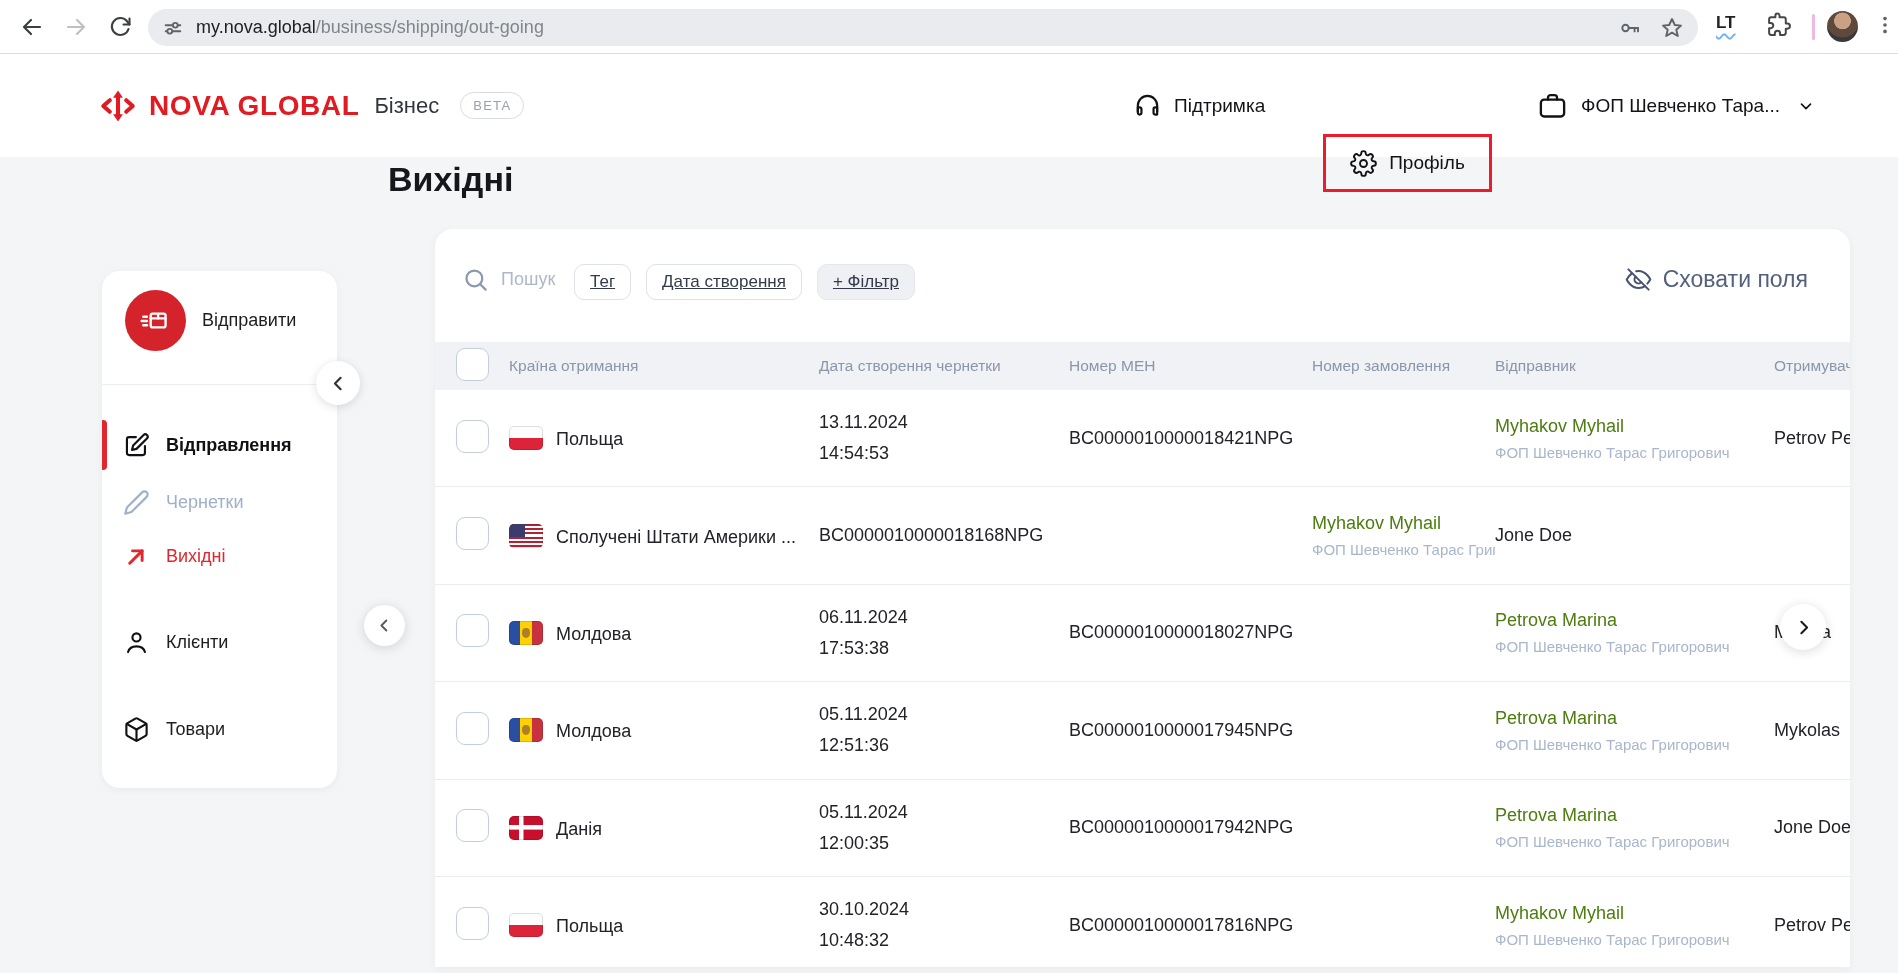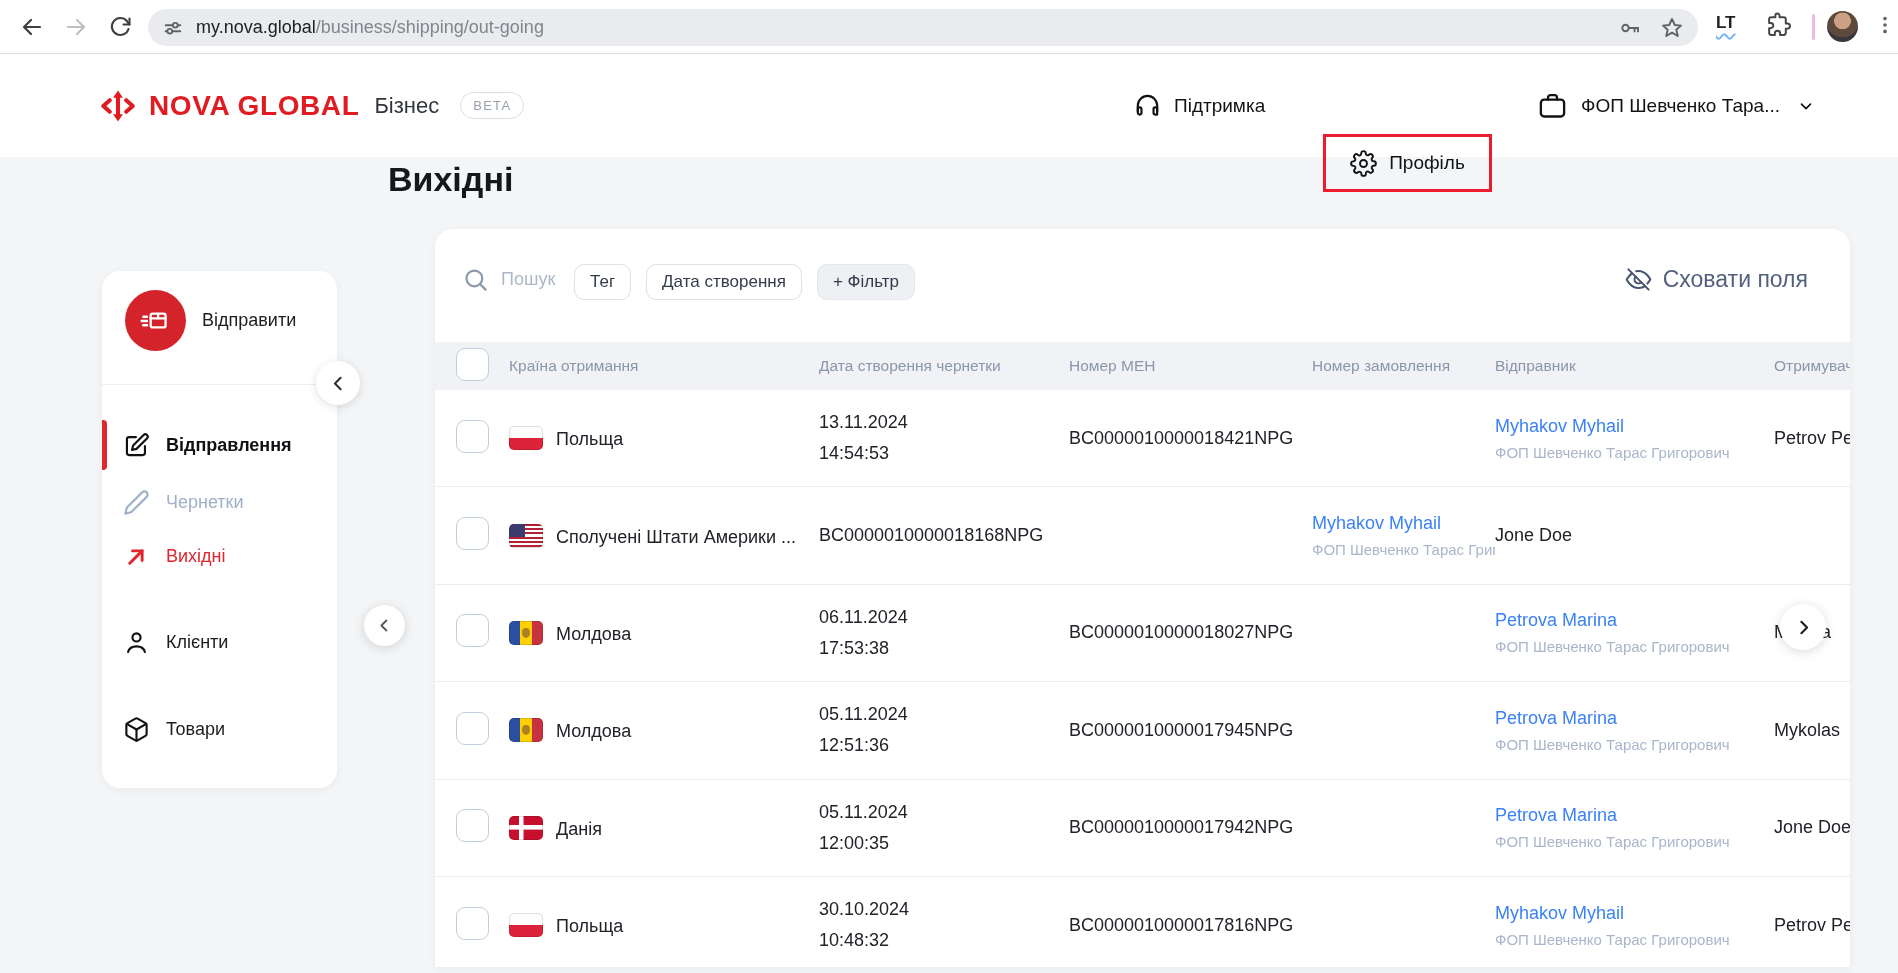--- a/index.html
+++ b/index.html
@@ -67,36 +67,36 @@
                 border-radius:0 4px 4px 0; }
 
   
   .table-card { position:absolute; left:388px; top:229px; width:1415px; height:738px; background:#fff;
                 border-radius:18px 18px 0 0; box-shadow:0 2px 8px rgba(25,30,45,.05); overflow:hidden;margin-left:47px; }
   .tc-toolbar { position:relative; height:113px; }
   .search-wrap { position:absolute; left:27px; top:37px; display:flex; align-items:center; gap:12px; cursor:text; }
   .search-ph { font-size:18px; color:#adb8c8; }
   .pills { position:absolute; left:139px; top:35px; display:flex; gap:15px; }
   .pill { height:36px; display:flex; align-items:center; padding:0 15px; border-radius:10px;
-          border:1px solid #dde1e8; background:#fff; font-size:17px; color:#333b4b; cursor:pointer; white-space:nowrap; }
+          border:1px solid #dde1e8; background:#fff; font-size:17px; color:#333b4b; cursor:pointer; white-space:nowrap;text-decoration:underline; }
   .pill-filter { background:#eef0f4; border-color:#e3e6ec; }
   .hide-fields { position:absolute; right:42px; top:37px; display:flex; align-items:center; gap:11px;
                  font-size:23px; color:#53617e; cursor:pointer; }
 
   .grid-cols { display:grid; grid-template-columns:74px 310px 250px 243px 183px 279px 1fr; align-items:center; }
   .thead { height:48px; background:#f1f2f5; font-size:15.5px; color:#8a96aa; white-space:nowrap; }
   .thead .hcell { overflow:hidden; }
   .checkbox { width:33px; height:33px; border:1.5px solid #c3cedd; border-radius:9px; background:#fff;
               display:inline-block; margin-left:21px; cursor:pointer; }
   .trow { height:97.4px; border-bottom:1px solid #eaecf0; cursor:pointer; background:#fff; }
   .cell { overflow:hidden; white-space:nowrap; }
   .c-country { display:flex; align-items:flex-end; gap:13px; font-size:18px; color:#212329; }
   .c-date { font-size:18px; color:#212329; line-height:31px; }
   .c-men { font-size:18px; color:#212329; }
-  .c-sender .sender-name { font-size:18px; color:#3b82f6; }
+  .c-sender .sender-name { font-size:18px; color:#4d7c0f; }
   .c-sender .sender-org { font-size:15px; color:#a9b6cc; margin-top:7px; }
   .c-recipient { font-size:18px; color:#212329; }
 
   
   .flag { width:34px; height:24px; border-radius:5px; flex:0 0 34px; position:relative; overflow:hidden;
           box-shadow:inset 0 0 0 1px rgba(0,0,0,.12); }
   .flag-pl { background:linear-gradient(#fdfdfd 0 50%, #dc2339 50%); }
   .flag-us { background:repeating-linear-gradient(#b22234 0 2.1px, #fff 2.1px 4.2px); }
   .flag-us::after { content:""; position:absolute; left:0; top:0; width:16px; height:13px;
           background:radial-gradient(#fff 15%, transparent 18%) 0 0/4px 4px, #3c3b6e; }

